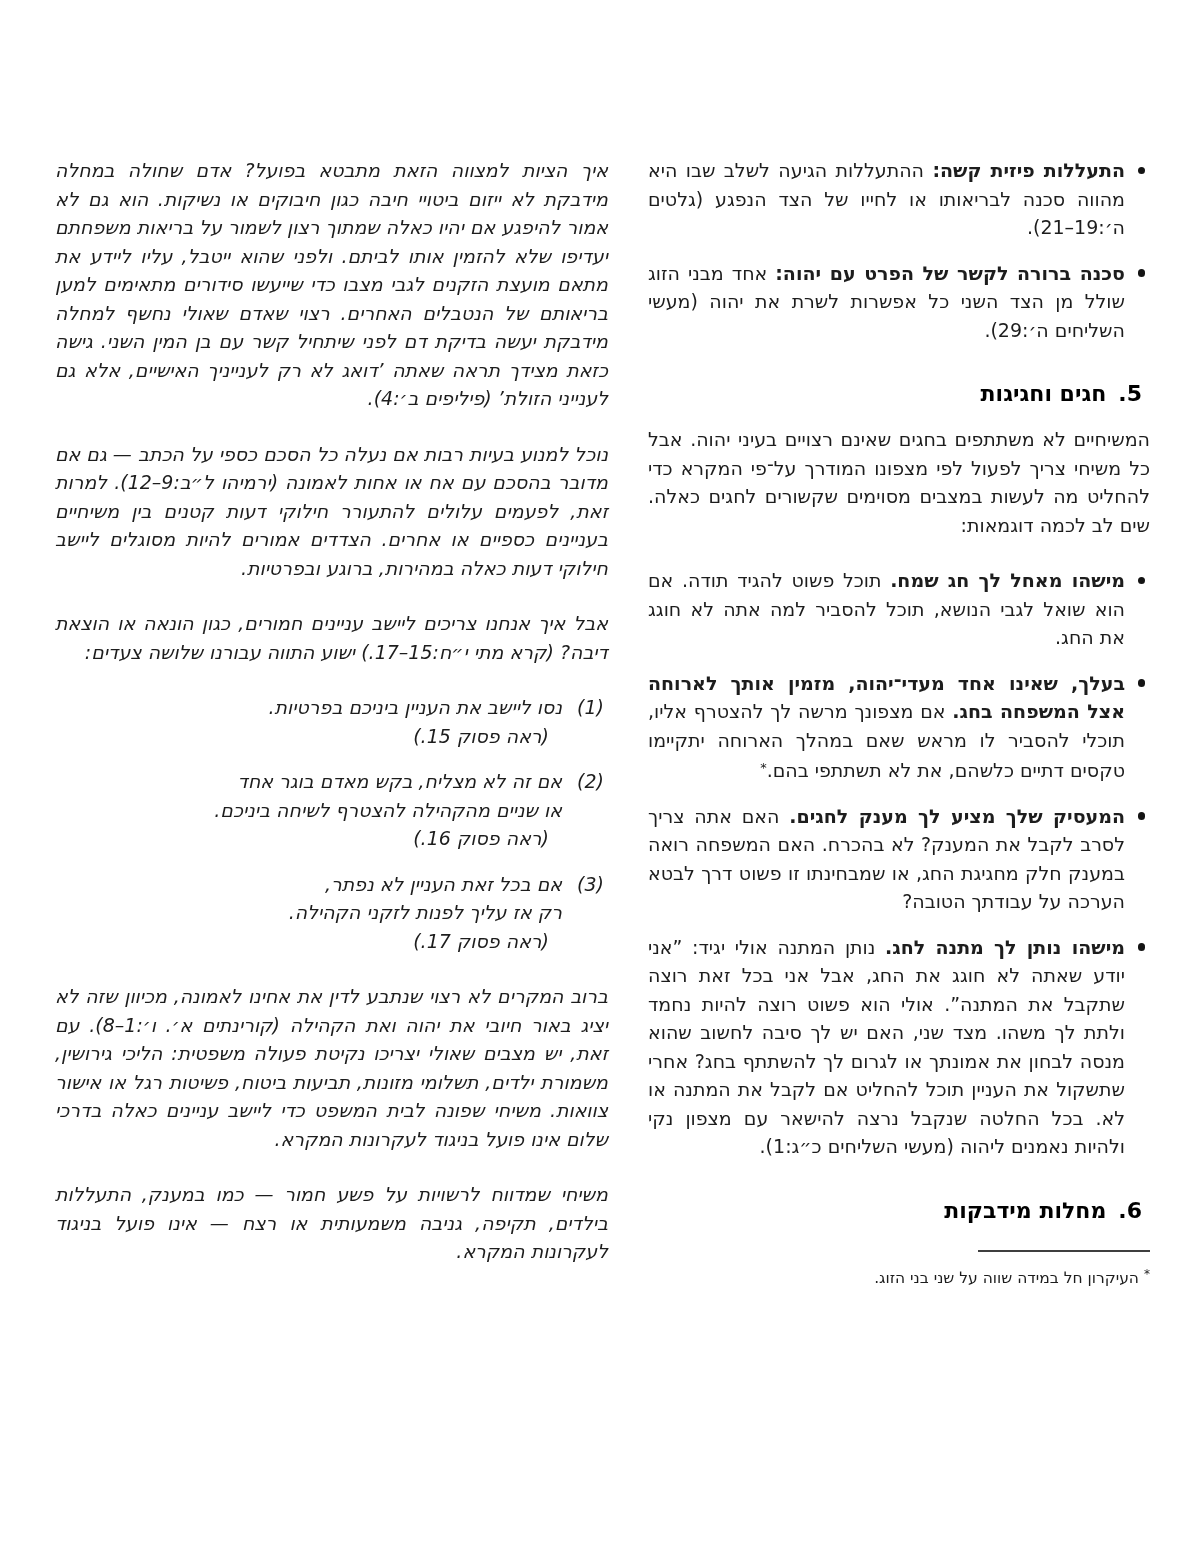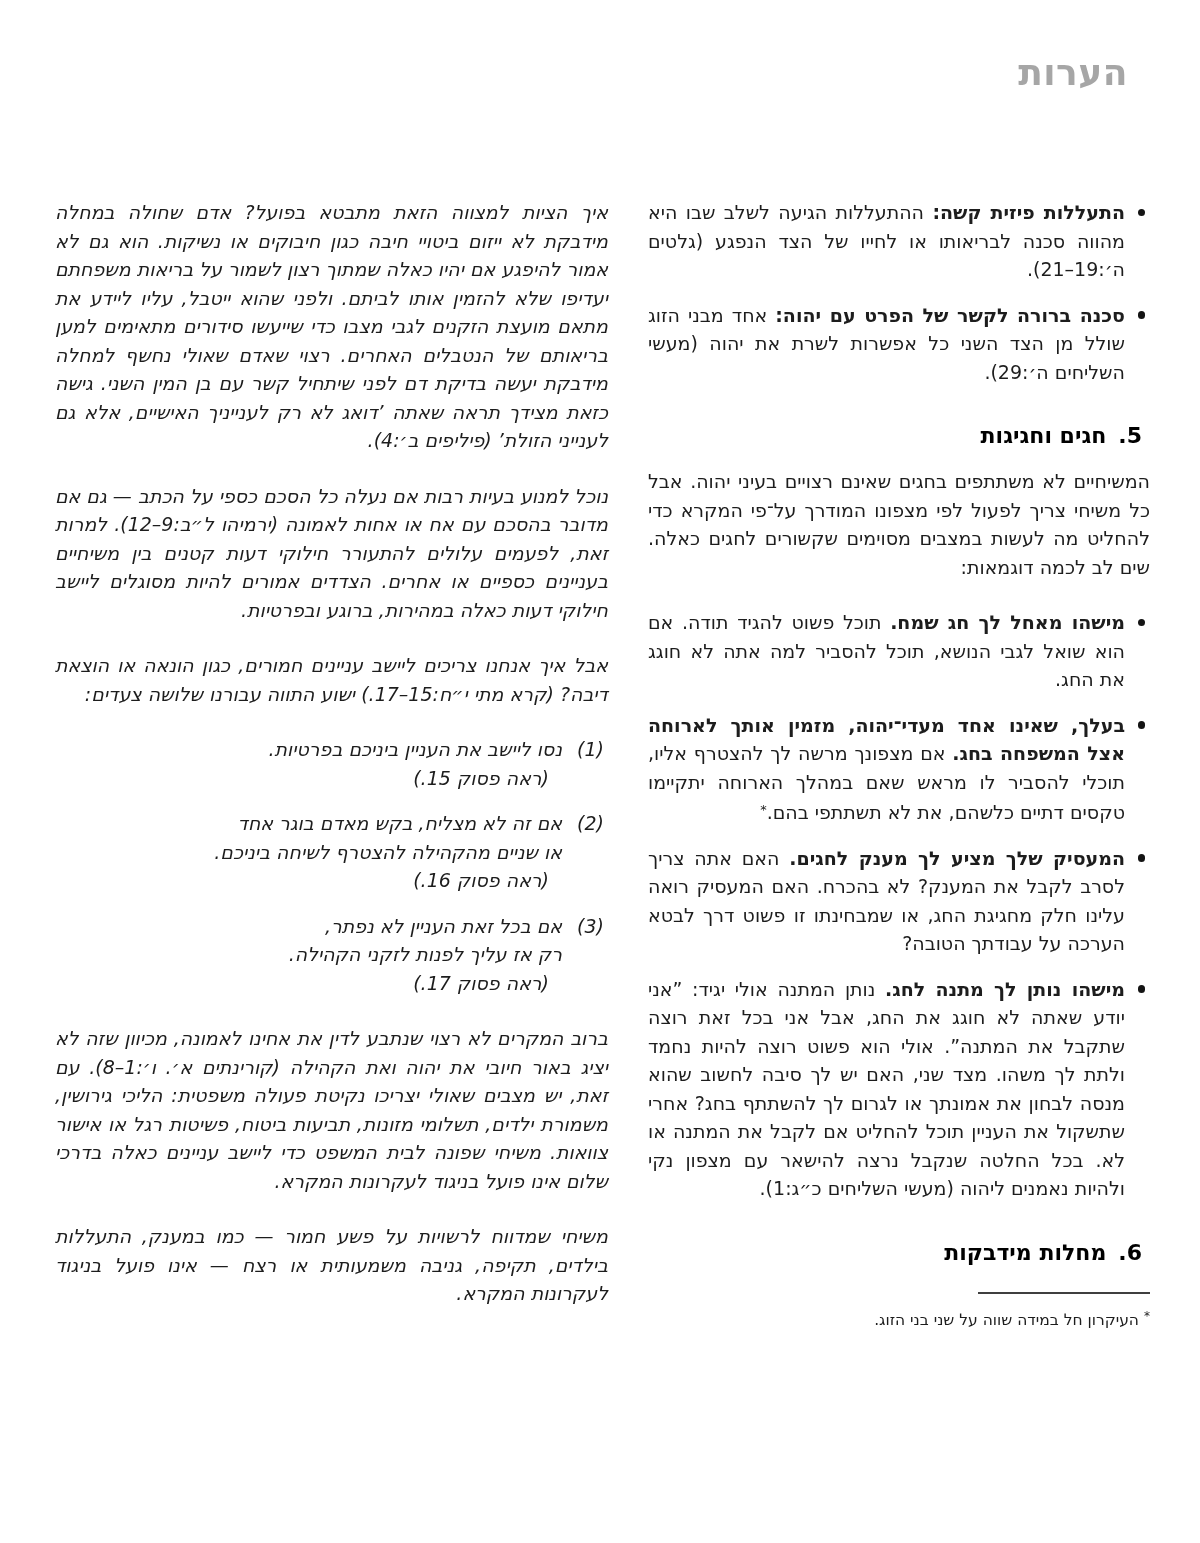--- a/index.html
+++ b/index.html
@@ -106,21 +106,20 @@
   .inline-footnote-marker {
     font-size: 13px;
     vertical-align: 5px;
   }
 </style>
 </head>
 <body>
 
 <div class="page">
 
-  <h1 class="page-title">הערות</h1>
 
   <div class="columns">
 
     <div class="col-right">
 
       <div class="bullet-list">
         <div class="bullet-item">
           <span class="bullet-marker"></span>
           <span class="bullet-lead">התעללות פיזית קשה:</span>
           <span>ההתעללות הגיעה לשלב שבו היא מהווה סכנה לבריאותו או לחייו של הצד הנפגע (גלטים ה׳:19–21).</span>
@@ -143,21 +142,21 @@
           <span>תוכל פשוט להגיד תודה. אם הוא שואל לגבי הנושא, תוכל להסביר למה אתה לא חוגג את החג.</span>
         </div>
         <div class="bullet-item">
           <span class="bullet-marker"></span>
           <span class="bullet-lead">בעלך, שאינו אחד מעדי־יהוה, מזמין אותך לארוחה אצל המשפחה בחג.</span>
           <span>אם מצפונך מרשה לך להצטרף אליו, תוכלי להסביר לו מראש שאם במהלך הארוחה יתקיימו טקסים דתיים כלשהם, את לא תשתתפי בהם.</span><span class="inline-footnote-marker">*</span>
         </div>
         <div class="bullet-item">
           <span class="bullet-marker"></span>
           <span class="bullet-lead">המעסיק שלך מציע לך מענק לחגים.</span>
-          <span>האם אתה צריך לסרב לקבל את המענק? לא בהכרח. האם המעסיק רואה עלינו חלק מחגיגת החג, או שמבחינתו זו פשוט דרך לבטא הערכה על עבודתך הטובה?</span>
+          <span>האם אתה צריך לסרב לקבל את המענק? לא בהכרח. האם המשפחה רואה במענק חלק מחגיגת החג, או שמבחינתו זו פשוט דרך לבטא הערכה על עבודתך הטובה?</span>
         </div>
         <div class="bullet-item">
           <span class="bullet-marker"></span>
           <span class="bullet-lead">מישהו נותן לך מתנה לחג.</span>
           <span>נותן המתנה אולי יגיד: ”אני יודע שאתה לא חוגג את החג, אבל אני בכל זאת רוצה שתקבל את המתנה”. אולי הוא פשוט רוצה להיות נחמד ולתת לך משהו. מצד שני, האם יש לך סיבה לחשוב שהוא מנסה לבחון את אמונתך או לגרום לך להשתתף בחג? אחרי שתשקול את העניין תוכל להחליט אם לקבל את המתנה או לא. בכל החלטה שנקבל נרצה להישאר עם מצפון נקי ולהיות נאמנים ליהוה (מעשי השליחים כ״ג:1).</span>
         </div>
       </div>
 
       <h2 class="section-heading"><span class="section-number">6.</span><span>מחלות מידבקות</span></h2>
 

